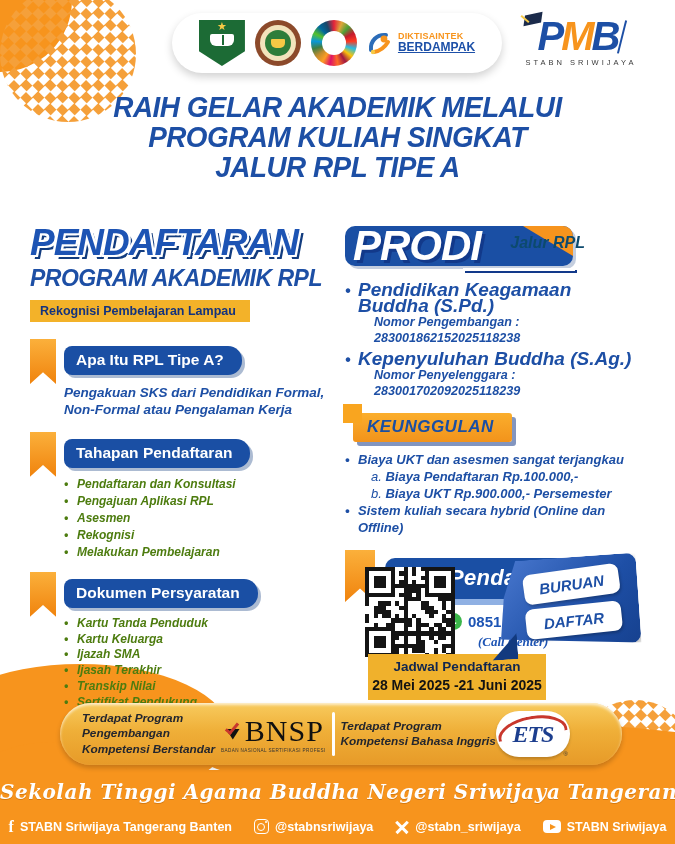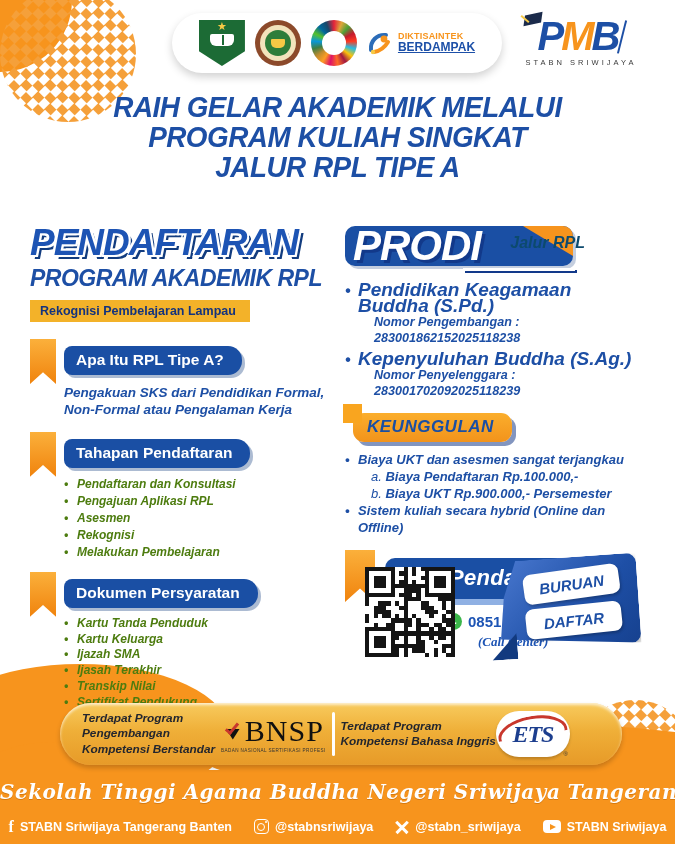--- a/index.html
+++ b/index.html
@@ -71,21 +71,21 @@
   .prodi-underline { position:absolute; left:118px; top:46px; width:112px; height:3px; background:#fff; box-shadow:2px 2px 0 #12398A; }
   .prodi-list { margin-top:-4px; list-style:none; }
   .prodi-list li { position:relative; padding-left:13px; color:#1D4FA5; font-weight:bold; font-style:italic; }
   .prodi-list li::before { content:"•"; position:absolute; left:0; top:0; }
   .prodi-name { font-size:19px; line-height:16px; }
   .prodi-no { font-size:12.6px; line-height:16px; padding-left:16px; }
   .prodi-list li + li { margin-top:5px; }
 
   .keu { position:relative; margin-top:14px; }
   .keu-sq { position:absolute; left:-2px; top:-9px; width:19px; height:19px; background:#F9A51F; }
-  .keu-box { display:inline-block; margin-left:8px; background:linear-gradient(180deg,#FBAE2C,#F2931B); color:#1A4FA4; font-size:17px; font-weight:bold; font-style:italic; padding:4px 18px 5px 14px; border-radius:11px; box-shadow:4px 4px 0 rgba(27,62,138,.55); letter-spacing:.5px; }
+  .keu-box { display:inline-block; margin-left:8px; background:linear-gradient(180deg,#FBAE2C,#F2931B); color:#1A4FA4; font-size:17px; font-weight:bold; font-style:italic; padding:4px 18px 5px 14px; border-radius:3px; box-shadow:4px 4px 0 rgba(27,62,138,.55); letter-spacing:.5px; }
   .keu-list { margin-top:9px; list-style:none; }
   .keu-list .b { position:relative; padding-left:13px; color:#1D4FA5; font-size:13px; font-weight:bold; font-style:italic; line-height:17px; }
   .keu-list .b::before { content:"•"; position:absolute; left:0; top:0; }
   .keu-sub { padding-left:26px; color:#1D4FA5; font-size:13px; font-weight:bold; font-style:italic; line-height:17px; }
   .keu-sub .lab { font-weight:normal; }
 
   .info-head { position:relative; margin-top:22px; padding-left:40px; }
   .info-head .bookmark { width:30px; height:52px; top:-8px; }
   .info-pill { display:inline-block; background:#1A4FA4; color:#fff; font-size:22px; font-weight:bold; font-style:italic; padding:7px 20px 8px 16px; border-radius:10px 16px 16px 10px; box-shadow:6px 6px 0 #8FB0E3; letter-spacing:.3px; }
   .info-row { margin-top:14px; display:flex; align-items:flex-start; }
@@ -735,20 +735,24 @@
         <div class="on"></div>
       </div>
 
     <div class="ribbon">
       <div class="ribbon-body"></div>
       <div class="ribbon-fold"></div>
       <div class="chip chip1">BURUAN</div>
       <div class="chip chip2">DAFTAR</div>
     </div>
 
+    <div class="jadwal">
+      <div class="t1">Jadwal Pendaftaran</div>
+      <div class="t2">28 Mei 2025 -21 Juni 2025</div>
+    </div>
   </div>
 
   <div class="goldbar">
     <div class="gb-text">
       <div>Terdapat Program</div>
       <div>Pengembangan</div>
       <div>Kompetensi Berstandar</div>
     </div>
     <div class="bnsp">
       <div class="bnsp-row">

